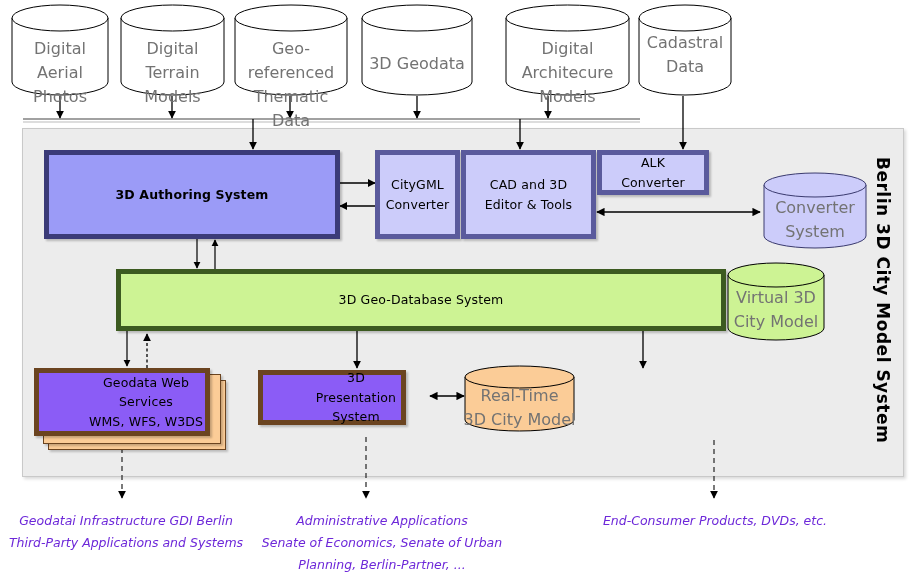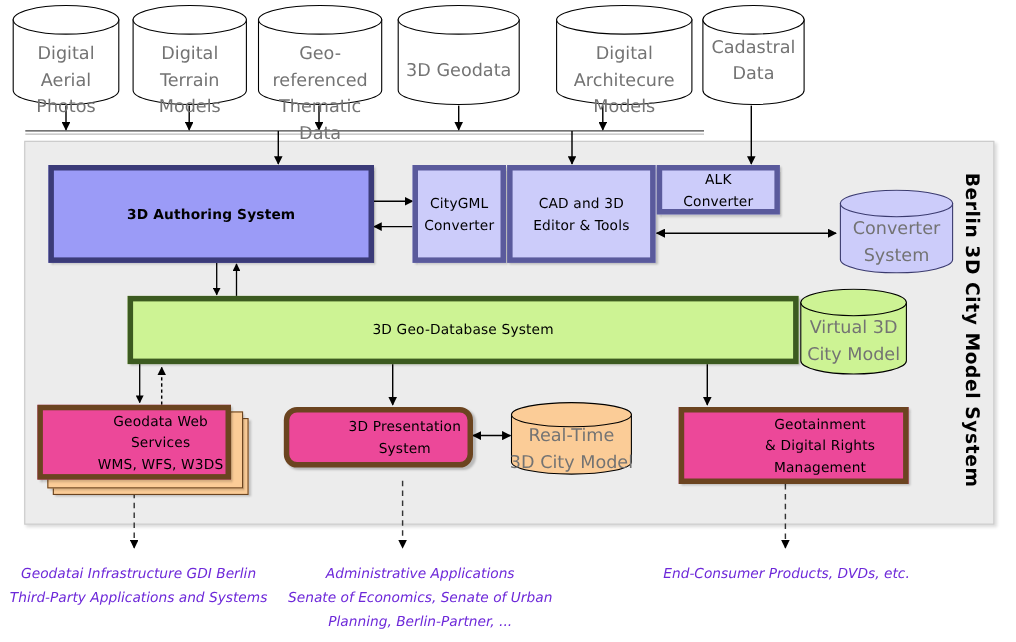--- a/index.html
+++ b/index.html
@@ -53,21 +53,21 @@
     pointer-events: none;
   }
   .box {
     border: 5px solid #a16207;
     background: #fff;
     box-shadow: 2px 2px 2px rgba(0,0,0,0.22);
   }
   .box-purple-dark { background: #9b9bf7; border-color: #3b3b78; }
   .box-purple-light { background: #ccccfa; border-color: #5a5a9c; }
   .box-green { background: #cdf394; border-color: #3c5a20; }
-  .box-orange { background: #ec4899; border-color: #6b4420; padding-left: 48px; }
+  .box-orange { background: #8b5cf6; border-color: #6b4420; padding-left: 48px; }
   .container-panel {
     position: absolute;
     background: #ececec;
     border: 1px solid #c9c9c9;
     box-shadow: 2px 2px 3px rgba(0,0,0,0.15);
   }
   .side-label {
     position: absolute;
     font-weight: bold;
     font-size: 17px;
@@ -278,39 +278,35 @@
   </div>
 
   <div class="stack-shadow" style="left:48px; top:380px; width:176px; height:68px;"></div>
   <div class="stack-shadow" style="left:43px; top:374px; width:176px; height:68px;"></div>
 
   <div class="node box box-orange" style="left:34px; top:368px; width:176px; height:68px;">
     <span>Geodata Web Services</span>
     <span>WMS, WFS, W3DS</span>
   </div>
 
-  <div class="node box box-orange" style="left:258px; top:370px; width:172px; height:55px;border-radius:12px;">
+  <div class="node box box-orange" style="left:258px; top:370px; width:148px; height:55px;">
     <span>3D Presentation System</span>
   </div>
 
   <div class="cyl" style="left:463px; top:365px; width:113px; height:68px;">
     <svg width="113" height="68" viewBox="0 0 113 68">
       <path d="M2,12 L2,55 A54.5,11 0 0 0 111,55 L111,12 Z" fill="#fbcc97" stroke="#000" stroke-width="1"></path>
       <ellipse cx="56.5" cy="12" rx="54.5" ry="11" fill="#fbcc97" stroke="#000" stroke-width="1"></ellipse>
     </svg>
     <div class="cyl-label" style="top:19px;">
       <span>Real-Time</span><br>
       <span>3D City Model</span>
     </div>
   </div>
 
-  <div class="node box box-orange" style="left:617px; top:370px; width:209px; height:70px;">
-    <span>Geotainment</span>
-    <span>&amp; Digital Rights Management</span>
-  </div>
 
   <div class="caption" style="left:2px; top:510px; width:248px;">Geodatai Infrastructure GDI Berlin
 Third-Party Applications and Systems</div>
 
   <div class="caption" style="left:250px; top:510px; width:264px;">Administrative Applications
 Senate of Economics, Senate of Urban
 Planning, Berlin-Partner, ...</div>
 
   <div class="caption" style="left:580px; top:510px; width:270px;">End-Consumer Products, DVDs, etc.</div>
 

